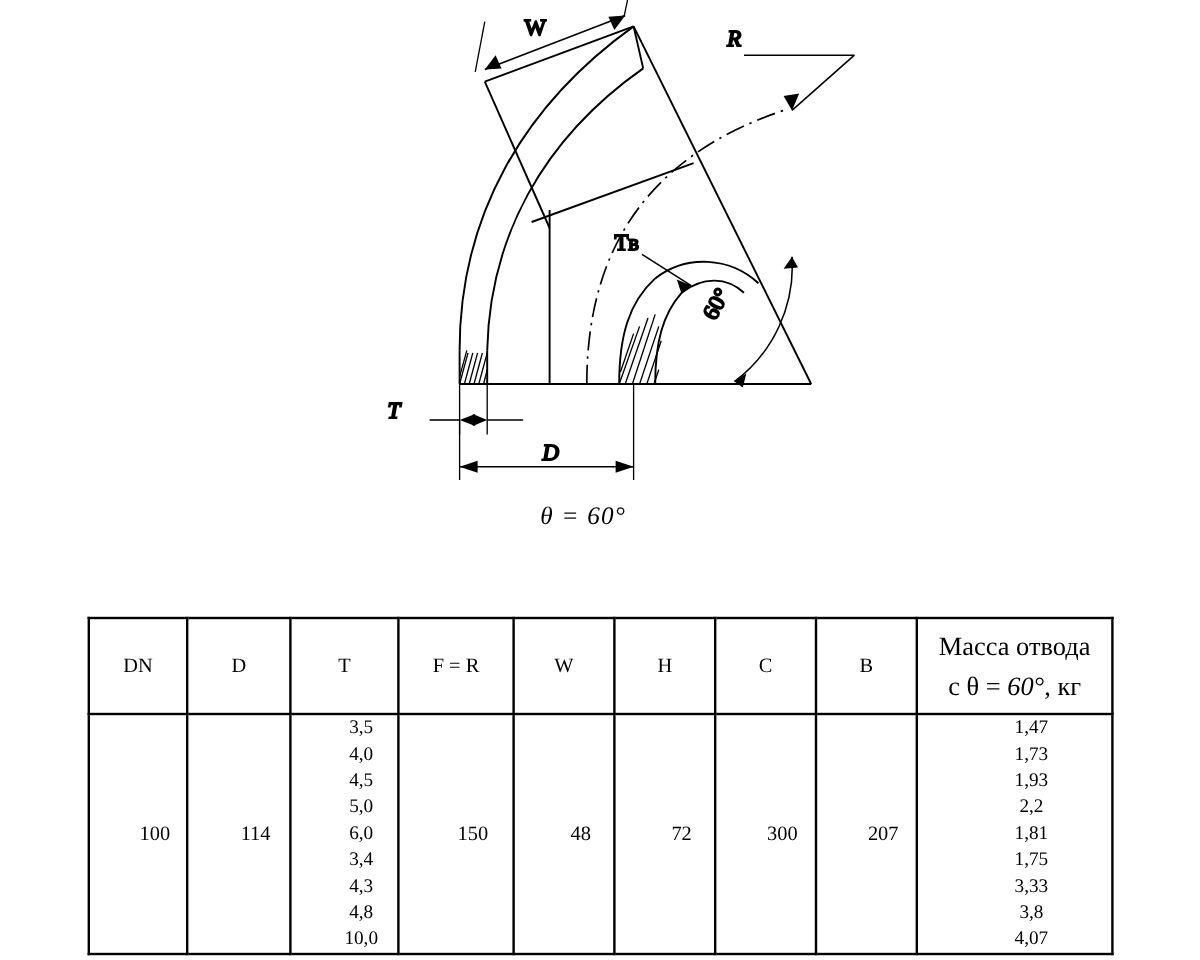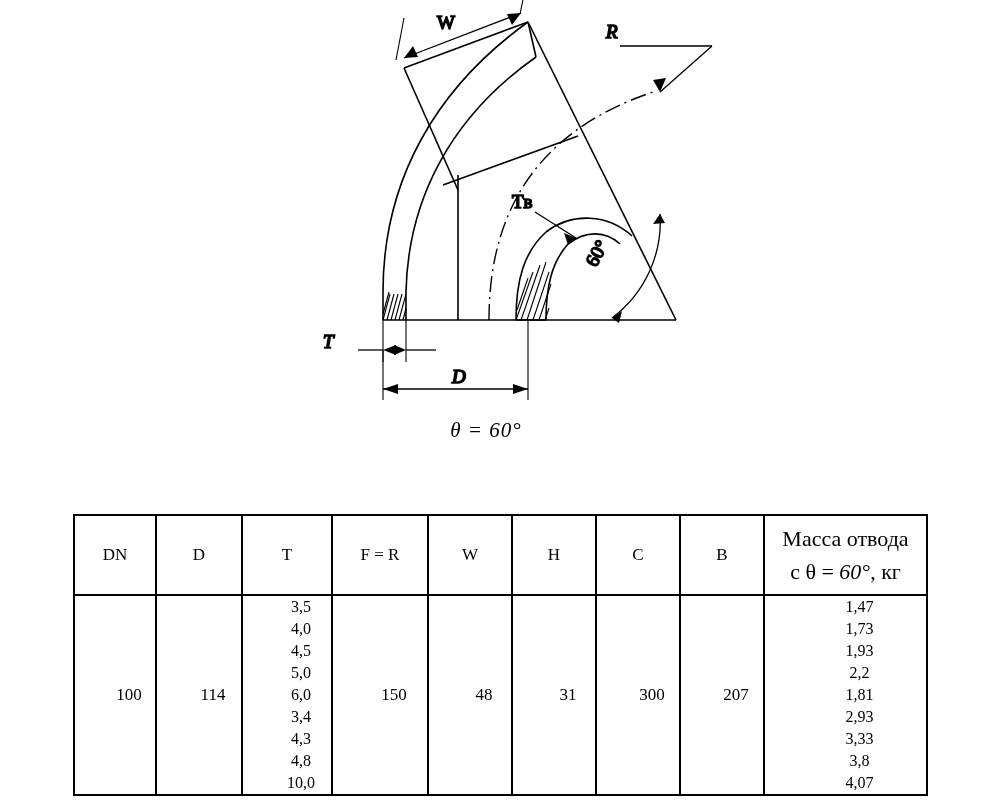--- a/index.html
+++ b/index.html
@@ -226,31 +226,31 @@
             <div>5,0</div>
             <div>6,0</div>
             <div>3,4</div>
             <div>4,3</div>
             <div>4,8</div>
             <div>10,0</div>
           </div>
         </td>
       <td>150</td>
       <td>48</td>
-      <td>31</td>
+      <td>72</td>
       <td>300</td>
       <td>207</td>
       <td>
           <div class="stack" id="mass-stack">
             <div>1,47</div>
             <div>1,73</div>
             <div>1,93</div>
             <div>2,2</div>
             <div>1,81</div>
-            <div>2,93</div>
+            <div>1,75</div>
             <div>3,33</div>
             <div>3,8</div>
             <div>4,07</div>
           </div>
         </td>
     </tr>
   </tbody>
 </table>
 
 </body></html>

